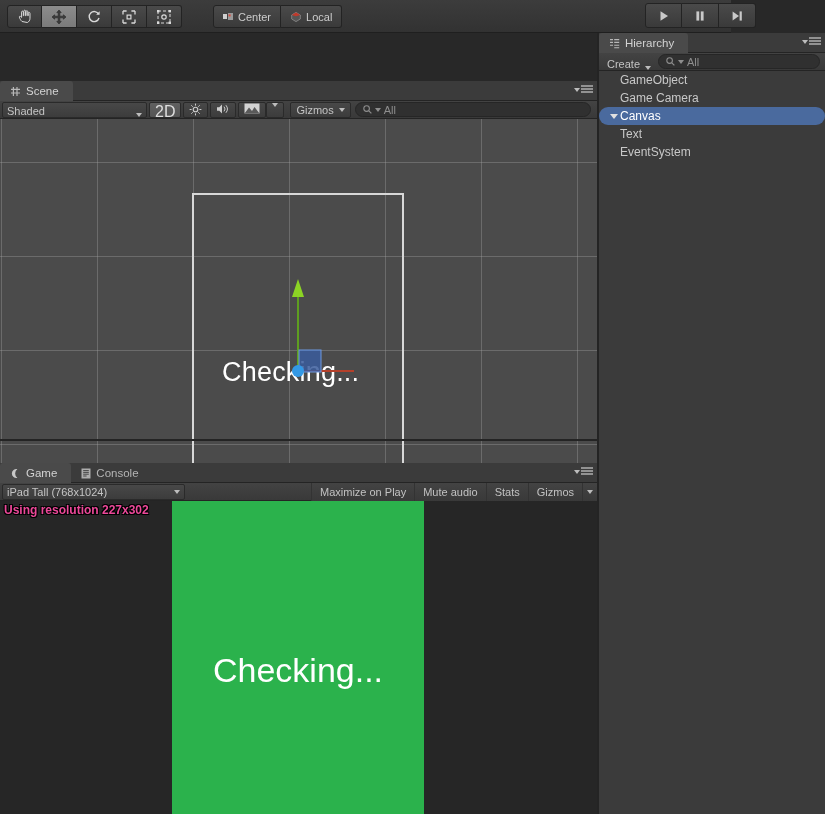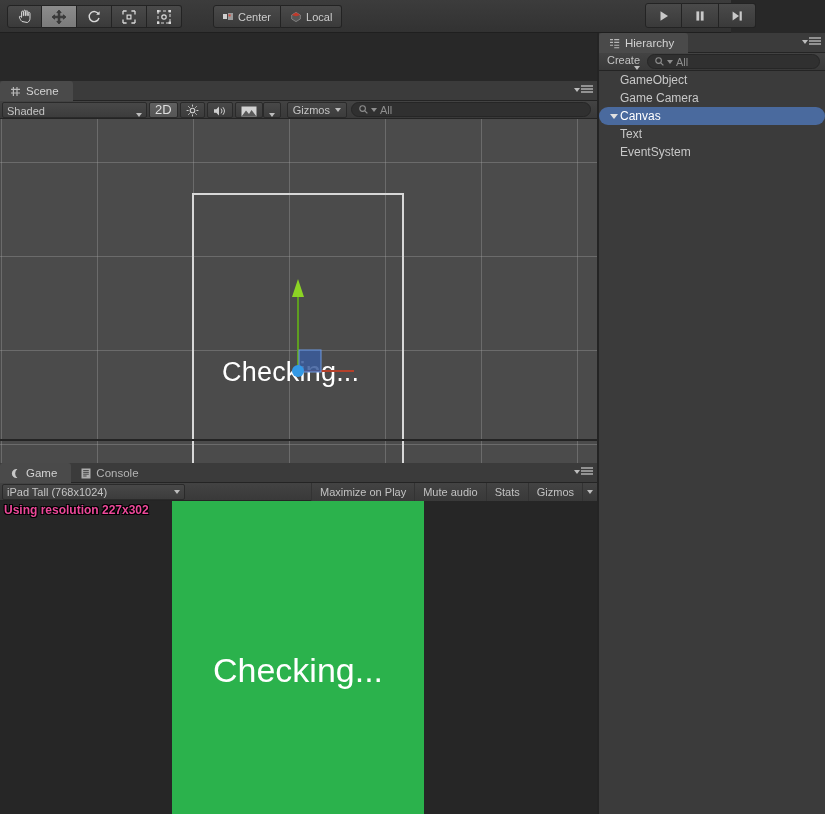--- a/index.html
+++ b/index.html
@@ -90,22 +90,22 @@
     background: linear-gradient(#484848, #3c3c3c);
     border: 1px solid #2a2a2a; border-radius: 2px;
     color: #c4c4c4; font-size: 11px;
     display: flex; align-items: flex-end; padding: 0 4px; cursor: pointer;
   }
   .drawmode .cap { flex: 1; }
   .mini-btn {
     height: 16px; min-width: 23px; padding: 0 5px; margin-left: 2px;
     background: linear-gradient(#484848, #3c3c3c);
     border: 1px solid #2a2a2a; border-radius: 2px;
-    color: #c4c4c4; font-size: 13px;
-    display: flex; align-items: flex-end; justify-content: center; cursor: pointer;
+    color: #c4c4c4; font-size: 16px;
+    display: flex; align-items: flex-start; justify-content: center; cursor: pointer;
   }
   .mini-btn.on { background: linear-gradient(#606060, #555555); color: #dedede; }
   .gizmo-btn {
     height: 16px; padding: 0 5px; margin-left: 6px;
     background: linear-gradient(#484848, #3c3c3c);
     border: 1px solid #2a2a2a; border-radius: 2px;
     color: #c4c4c4; font-size: 11px;
     display: flex; align-items: center; gap: 5px; cursor: pointer;
   }
   .search-pill {
@@ -187,21 +187,21 @@
   }
   .hier-toolbar {
     position: absolute; left: 0; top: 20px; width: 226px; height: 18px;
     background: linear-gradient(#434343, #393939);
     border-bottom: 1px solid #242424;
     display: flex; align-items: center;
   }
   .create-btn {
     height: 16px; padding: 0 5px; margin-left: 3px;
     color: #c4c4c4; font-size: 11px;
-    display: flex; align-items: flex-end; cursor: pointer; flex-direction: column;
+    display: flex; align-items: flex-end; gap: 5px; cursor: pointer;
   }
   .hier-list { position: absolute; left: 0; top: 38px; width: 226px; bottom: 4px; background: #3b3b3b; }
   .hrow {
     height: 18px; display: flex; align-items: center;
     color: #c8c8c8; font-size: 12px; cursor: pointer; padding-left: 8px;
   }
   .hrow.selected { background: #4a6a9e; color: #ffffff; border-radius: 9px; }
   .hrow .twist { width: 13px; display: flex; align-items: center; justify-content: center; }
 
   .caret { width: 0; height: 0; border-left: 4px solid #b8b8b8; border-top: 3.5px solid transparent; border-bottom: 3.5px solid transparent; }

